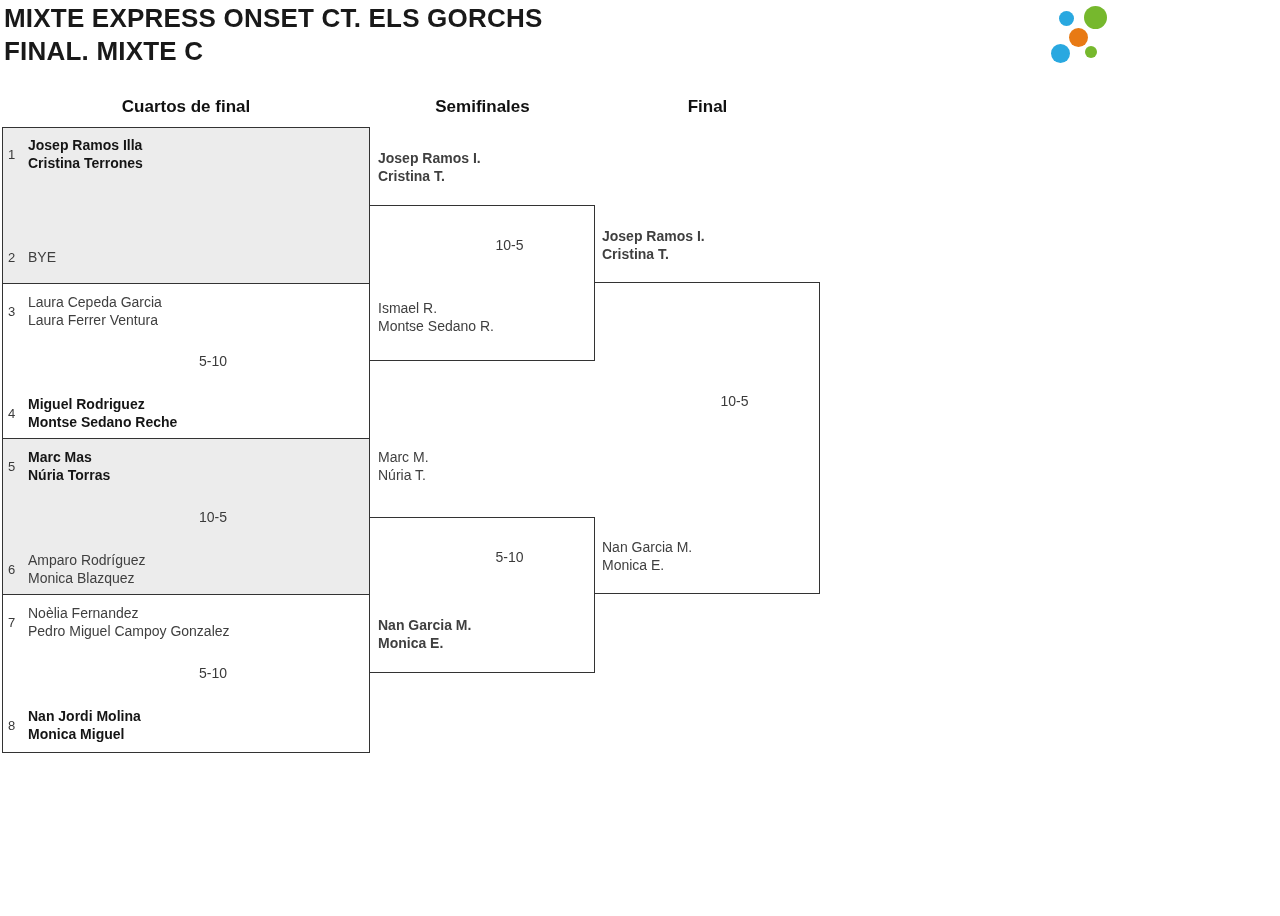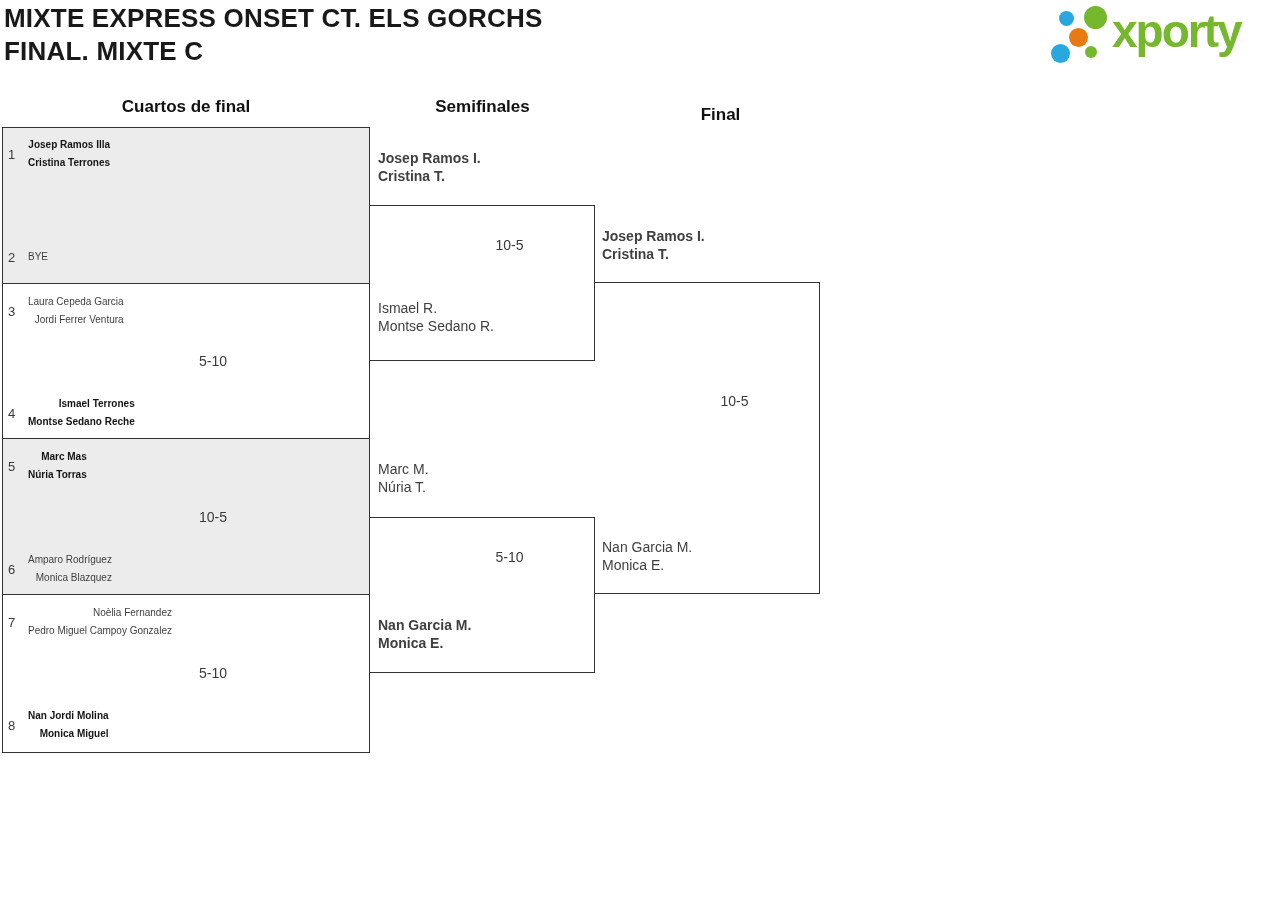--- a/index.html
+++ b/index.html
@@ -14,30 +14,30 @@
            line-height:33px; color:#191919; letter-spacing:0.2px; }
   .logo { position:absolute; left:1048px; top:0; width:228px; height:70px; cursor:pointer; }
   .dot { position:absolute; border-radius:50%; }
   .logo-text { position:absolute; left:1112px; top:0px; font-size:46px; line-height:62px;
                font-weight:800; color:#76b82d; letter-spacing:-2px; }
   
   .round-header { position:absolute; top:97px; font-size:17px; font-weight:600;
                   color:#111; text-align:center; }
   .rh-q { left:2px;  width:368px; }
   .rh-s { left:370px; width:225px; }
-  .rh-f { left:608px; width:225px;margin-top:8px; }
+  .rh-f { left:595px; width:225px; }
   
   .qf-box { position:absolute; left:2px; width:368px; border:1px solid #333; background:#fff; }
   .qf-shaded { background:#ececec; }
   .open-box { position:absolute; border-top:1px solid #333; border-right:1px solid #333;
               border-bottom:1px solid #333; background:transparent; }
   
   .pair-row { position:absolute; left:8px; display:flex; align-items:center; }
   .seed { width:12px; font-size:13px; color:#3a3a3a; flex:0 0 12px; }
-  .names { margin-left:8px; font-size:10px; line-height:18px; color:#3f3f3f;text-align:right; }
+  .names { margin-left:8px; font-size:14px; line-height:18px; color:#3f3f3f; }
   .names div { white-space:nowrap; }
   .winner .names, .winner-names { font-weight:700; color:#151515; }
   .free-names { position:absolute; font-size:14px; line-height:18px; color:#3f3f3f; }
   .score { position:absolute; text-align:center; font-size:14px; color:#3a3a3a;margin-left:27px; }
   .sc-q { left:2px;  width:368px; }
   .sc-s { left:370px; width:225px; }
   .sc-f { left:595px; width:225px; }
 </style>
 </head>
 <body>
@@ -48,21 +48,20 @@
     <div>MIXTE EXPRESS ONSET CT. ELS GORCHS</div>
     <div>FINAL. MIXTE C</div>
   </div>
 
   <div class="logo">
     <span class="dot" style="left:11px; top:11px; width:15px; height:15px; background:#29a8e0;"></span>
     <span class="dot" style="left:36px; top:6px;  width:23px; height:23px; background:#76b82d;"></span>
     <span class="dot" style="left:21px; top:28px; width:19px; height:19px; background:#e87a14;"></span>
     <span class="dot" style="left:3px;  top:44px; width:19px; height:19px; background:#29a8e0;"></span>
     <span class="dot" style="left:37px; top:46px; width:12px; height:12px; background:#76b82d;"></span>
-    <span class="logo-text" style="left:64px;">xporty</span>
   </div>
 
   <div class="round-header rh-q">Cuartos de final</div>
   <div class="round-header rh-s">Semifinales</div>
   <div class="round-header rh-f">Final</div>
 
   <div class="qf-box qf-shaded" style="top:127px; height:157px;"></div>
   <div class="qf-box" style="top:283px; height:156px;"></div>
   <div class="qf-box qf-shaded" style="top:438px; height:157px;"></div>
   <div class="qf-box" style="top:594px; height:159px;"></div>
@@ -82,28 +81,28 @@
     <span class="seed">2</span>
     <span class="names">
       <div>BYE</div>
     </span>
   </div>
 
   <div class="pair-row" style="top:293px;">
     <span class="seed">3</span>
     <span class="names">
       <div>Laura Cepeda Garcia</div>
-      <div>Jordi Ferrer Ventura</div>
+      <div>Laura Ferrer Ventura</div>
     </span>
   </div>
   <div class="score sc-q" style="top:353px;">5-10</div>
   <div class="pair-row winner" style="top:395px;">
     <span class="seed">4</span>
     <span class="names">
-      <div>Ismael Terrones</div>
+      <div>Miguel Rodriguez</div>
       <div>Montse Sedano Reche</div>
     </span>
   </div>
 
   <div class="pair-row winner" style="top:448px;">
     <span class="seed">5</span>
     <span class="names">
       <div>Marc Mas</div>
       <div>Núria Torras</div>
     </span>
@@ -136,21 +135,21 @@
   <div class="free-names winner-names" style="left:378px; top:149px;">
     <div>Josep Ramos I.</div>
     <div>Cristina T.</div>
   </div>
   <div class="score sc-s" style="top:237px;">10-5</div>
   <div class="free-names" style="left:378px; top:299px;">
     <div>Ismael R.</div>
     <div>Montse Sedano R.</div>
   </div>
 
-  <div class="free-names" style="left:378px; top:460px;">
+  <div class="free-names" style="left:378px; top:448px;">
     <div>Marc M.</div>
     <div>Núria T.</div>
   </div>
   <div class="score sc-s" style="top:549px;">5-10</div>
   <div class="free-names winner-names" style="left:378px; top:616px;">
     <div>Nan Garcia M.</div>
     <div>Monica E.</div>
   </div>
 
   <div class="free-names winner-names" style="left:602px; top:227px;">

